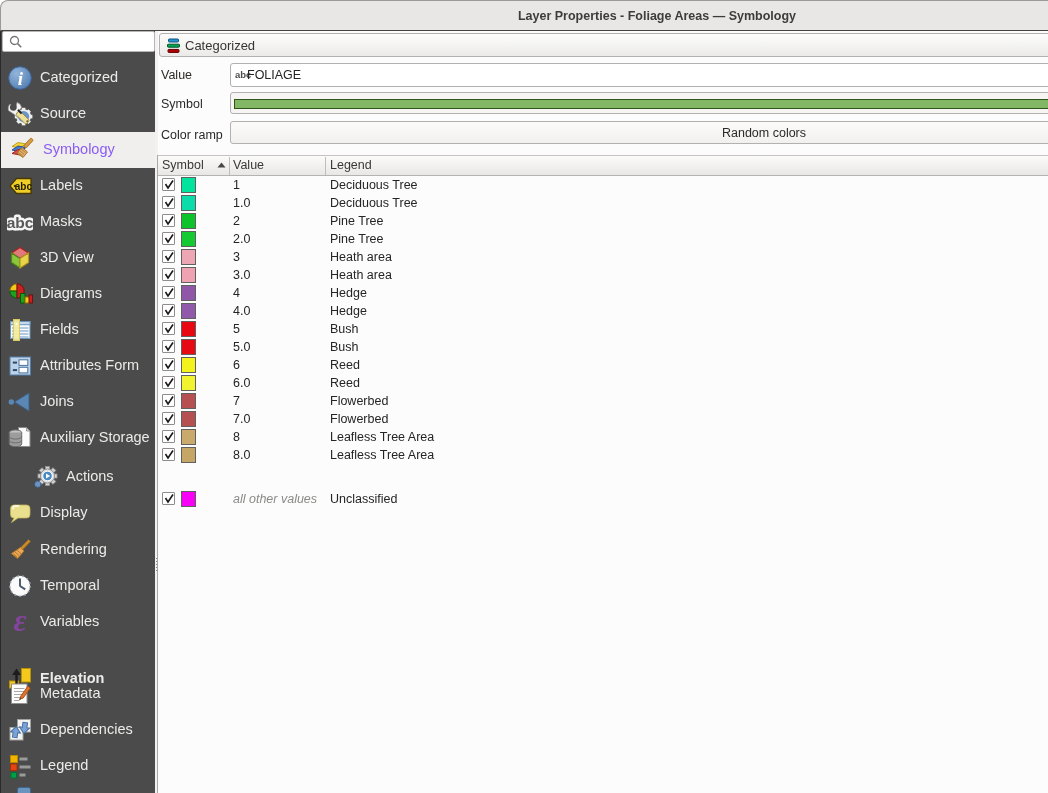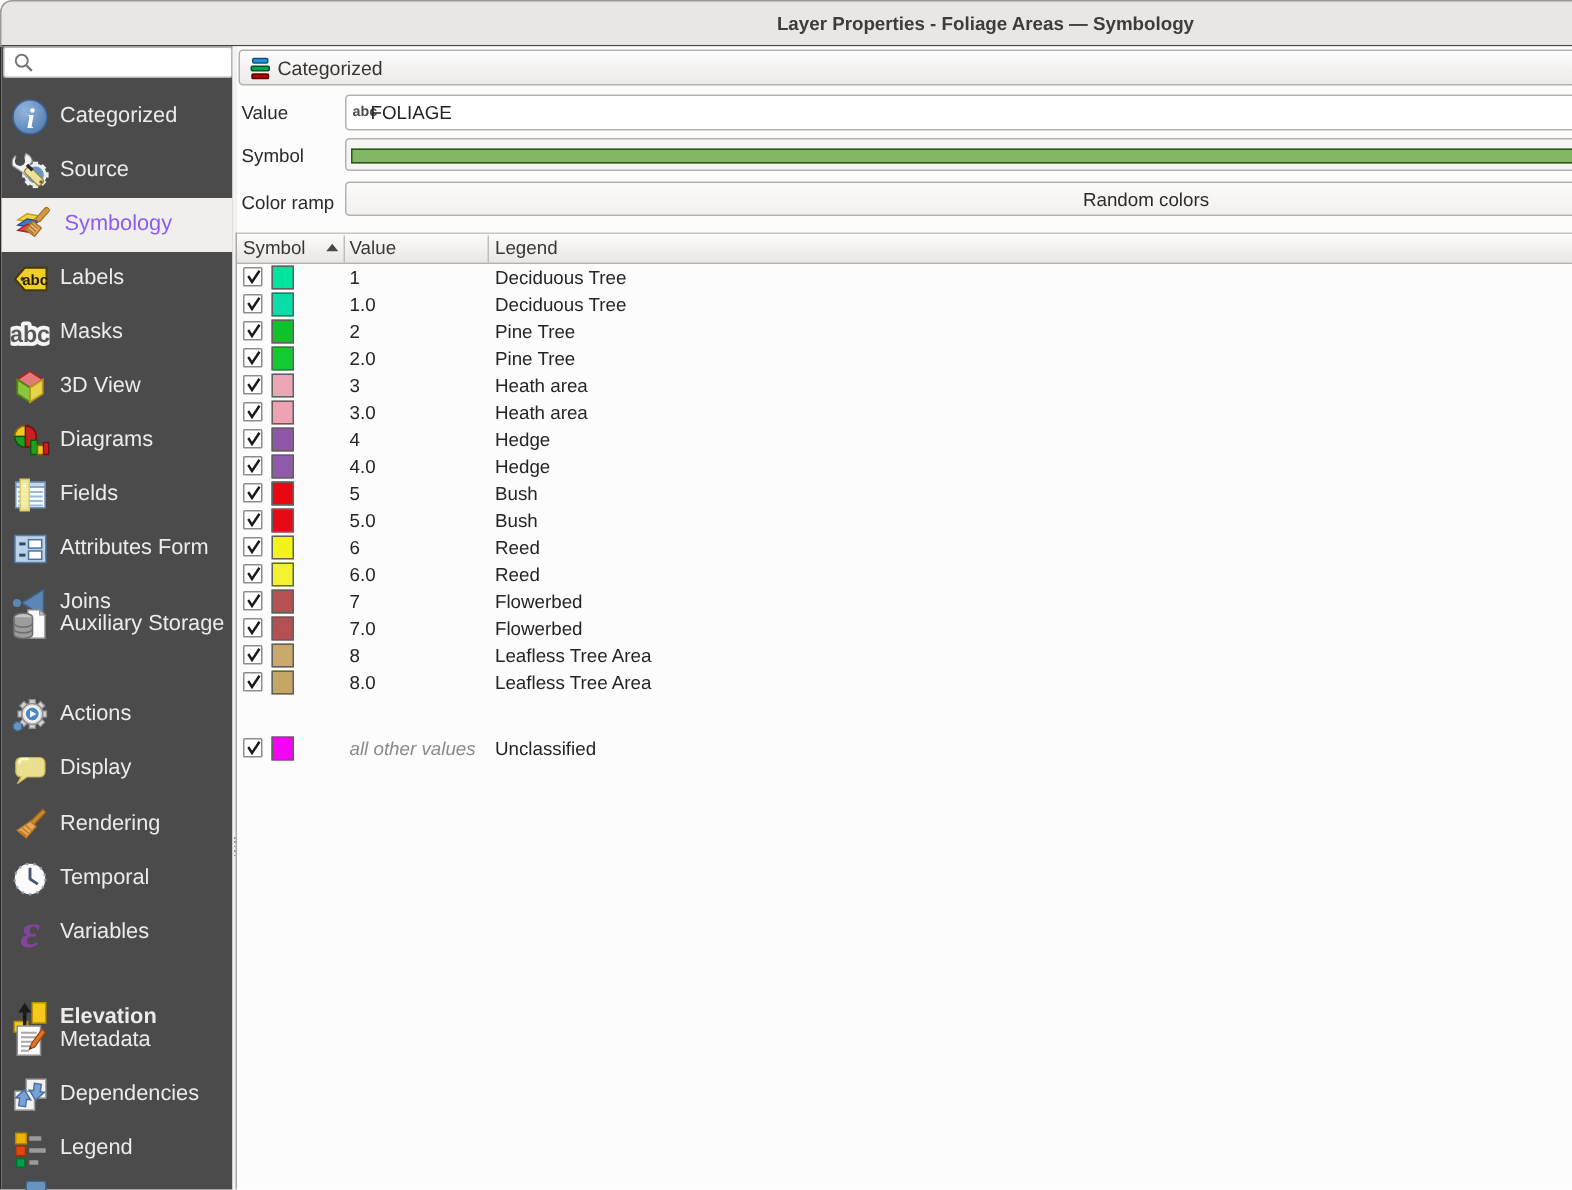--- a/index.html
+++ b/index.html
@@ -166,31 +166,31 @@
           </svg></div>
         <div class="tx">Attributes Form</div>
       </div>
       <div class="nav" style="top: 353px;">
         <div class="ic"><svg width="26" height="26" viewBox="0 0 26 26">
             <circle cx="4.3" cy="13" r="2.7" fill="#5b87b5"></circle>
             <path d="M22 4 V22 L7.5 13 Z" fill="#5b87b5" stroke="#406088" stroke-width="1"></path>
           </svg></div>
         <div class="tx">Joins</div>
       </div>
-      <div class="nav" style="top: 368px; padding-left: 13px;">
+      <div class="nav" style="top: 389px; padding-left: 13px;">
         <div class="ic"><svg width="26" height="26" viewBox="0 0 26 26">
             <path d="M11.5 2.5 H19.5 L23 6 V21.5 H11.5 Z" fill="#fcfcfc" stroke="#8a8a8a"></path>
             <path d="M19.5 2.5 V6 H23 Z" fill="#d0d0d0" stroke="#8a8a8a" stroke-width="0.8"></path>
             <ellipse cx="8.5" cy="7.5" rx="6.2" ry="2.6" fill="#c4c4c4" stroke="#6e6e6e"></ellipse>
             <path d="M2.3 7.5 V19 a6.2 2.6 0 0 0 12.4 0 V7.5" fill="#9c9c9c" stroke="#6e6e6e"></path>
             <path d="M2.3 11.5 a6.2 2.6 0 0 0 12.4 0 M2.3 15.3 a6.2 2.6 0 0 0 12.4 0" fill="none" stroke="#6e6e6e"></path>
           </svg></div>
         <div class="tx">Auxiliary Storage</div>
       </div>
-      <div class="nav" style="top: 428px;">
+      <div class="nav" style="top: 428px; margin-left: 26px;">
         <div class="ic"><svg width="26" height="26" viewBox="0 0 26 26">
             <g fill="#d2d2d2" stroke="#949494" stroke-width="0.8">
               <rect x="12.5" y="2.5" width="4" height="4"></rect>
               <rect x="12.5" y="17.5" width="4" height="4"></rect>
               <rect x="5" y="10" width="4" height="4"></rect>
               <rect x="20" y="10" width="4" height="4"></rect>
               <rect x="7" y="4.5" width="4" height="4" transform="rotate(45 9 6.5)"></rect>
               <rect x="18" y="4.5" width="4" height="4" transform="rotate(45 20 6.5)"></rect>
               <rect x="7" y="15.5" width="4" height="4" transform="rotate(45 9 17.5)"></rect>
               <rect x="18" y="15.5" width="4" height="4" transform="rotate(45 20 17.5)"></rect>

